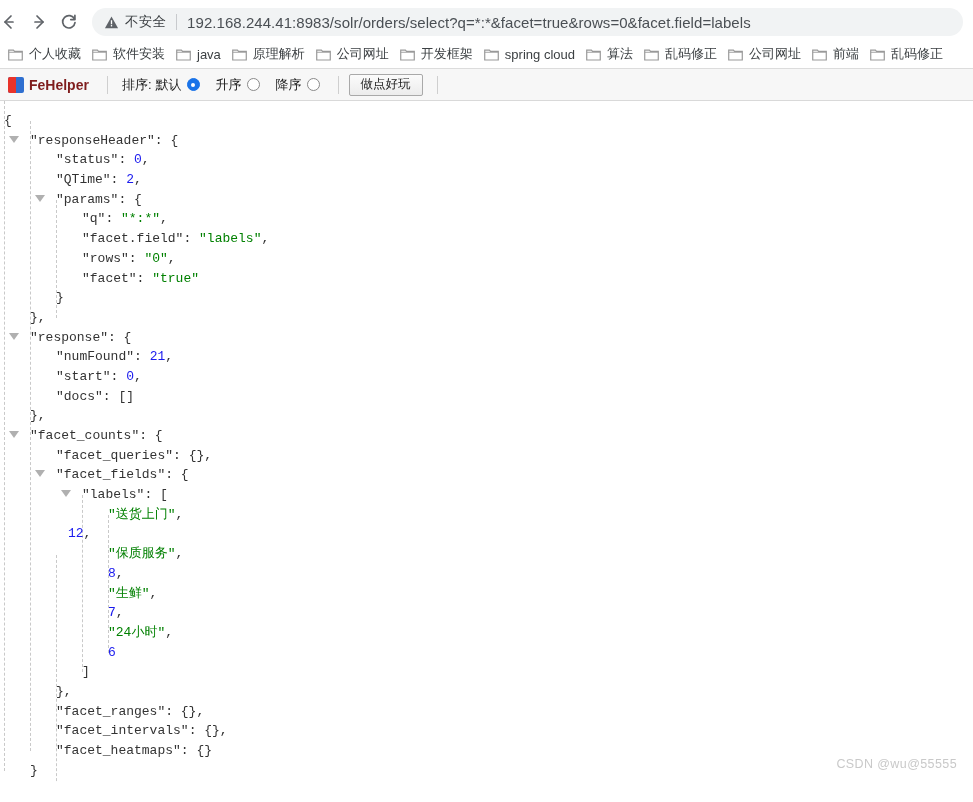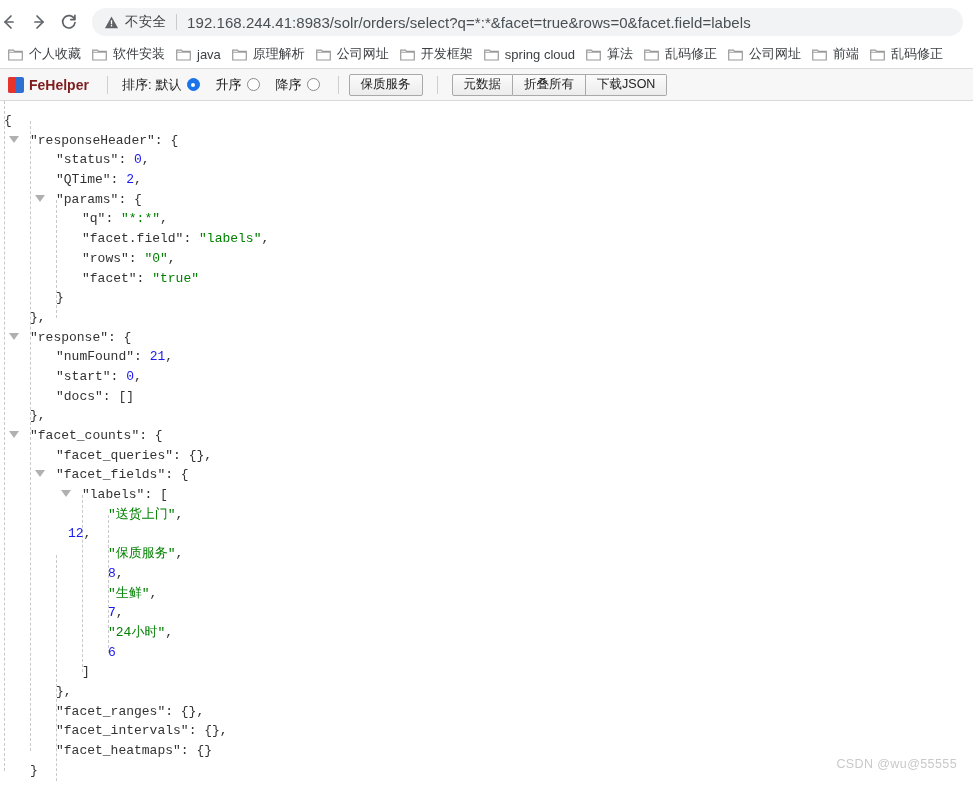--- a/index.html
+++ b/index.html
@@ -385,29 +385,24 @@
         <span class="radio"></span>
       </div>
       <div class="radio-item">
         <span class="rtxt">降序</span>
         <span class="radio"></span>
       </div>
     </div>
 
   <div class="fh-div" style="margin:0 10px 0 2px;"></div>
 
-  <button class="btn">保质服务</button>
+  <button class="btn">做点好玩</button>
 
   <div class="fh-div"></div>
 
-  <div class="btn-group">
-    <button class="btn">元数据</button>
-    <button class="btn">折叠所有</button>
-    <button class="btn">下载JSON</button>
-  </div>
 </div>
 
 <div class="json-area">
   <div id="guides">
       <div class="guide" style="left: 4px; top: 0px; height: 670px;"></div>
       <div class="guide" style="left: 30px; top: 20px; height: 630px;"></div>
       <div class="guide" style="left: 56px; top: 99px; height: 118px;"></div>
       <div class="guide" style="left: 56px; top: 454px; height: 236px;"></div>
       <div class="guide" style="left: 82px; top: 394px; height: 177px;"></div>
       <div class="guide" style="left: 108px; top: 414px; height: 138px;"></div>

